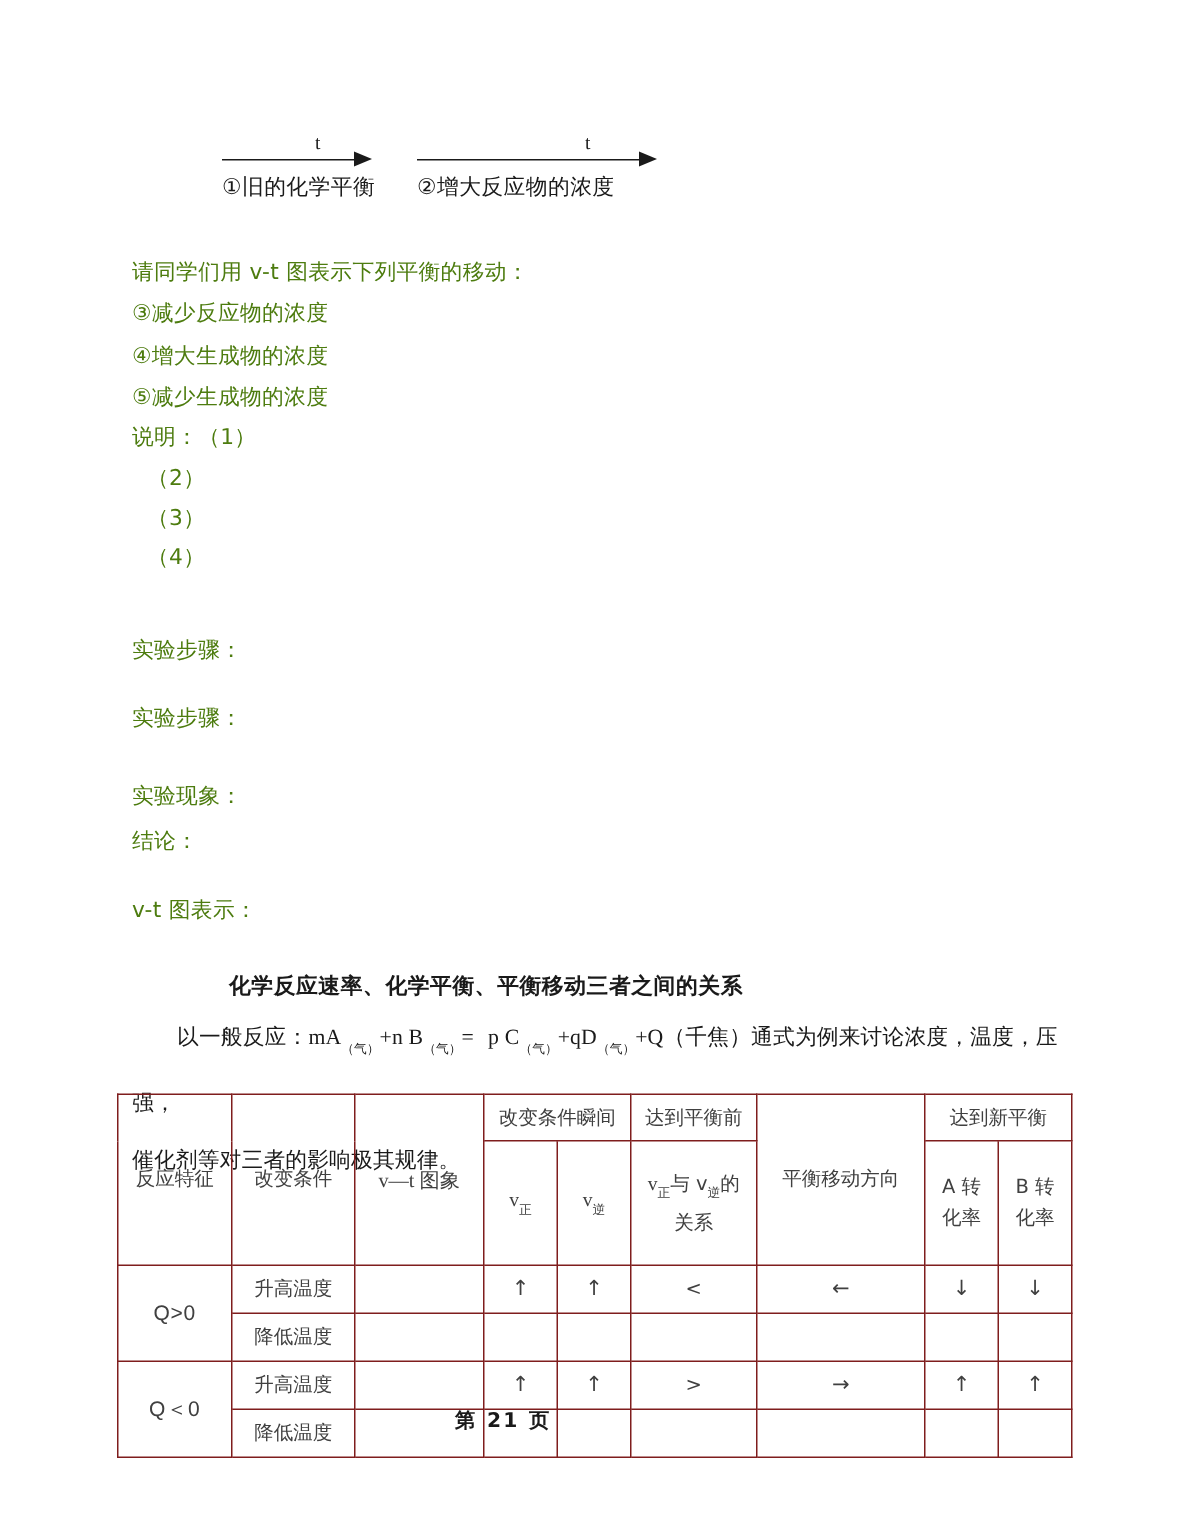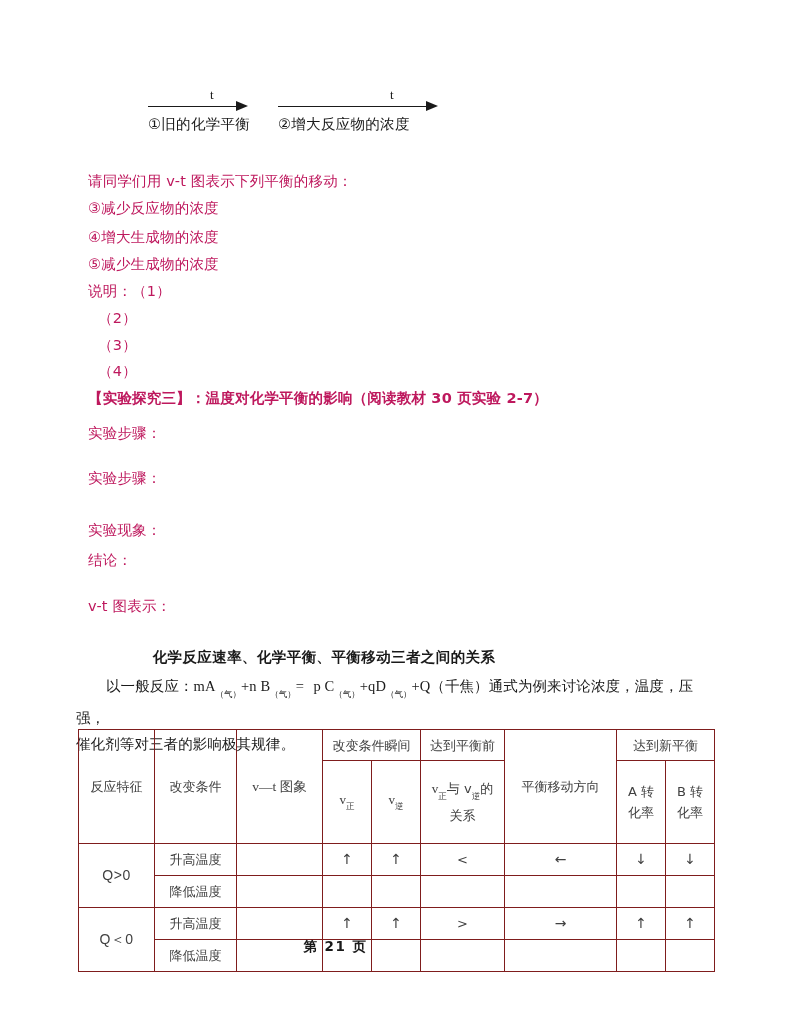--- a/index.html
+++ b/index.html
@@ -73,45 +73,45 @@
   }
 
   
   .tline {
     position: absolute;
     left: 88px;
     font-size: 14.5px;
     font-family: "DejaVu Sans", "Liberation Sans", sans-serif;
     white-space: nowrap;
     letter-spacing: 0.2px;
-    color: #be185d;
+    color: #4d7c0f;
   }
   .tline.indent1 { left: 98px; }
   .tline.bold { font-weight: bold; }
 
   
   .section-title {
     position: absolute;
     left: 0;
     width: 648px;
     text-align: center;
     font-size: 14.5px;
     font-family: "DejaVu Sans", "Liberation Sans", sans-serif;
     font-weight: bold;
     letter-spacing: 0.4px;
   }
 
   
   .formula-para {
     position: absolute;
-    left: 76px;
+    left: 88px;
     width: 628px;
     font-size: 14.5px;
     font-family: "DejaVu Sans", "Liberation Sans", sans-serif;
-    line-height: 26px;
+    line-height: 38px;
     letter-spacing: 0.1px;
   }
   .formula-para .ind { display: inline-block; width: 30px; }
   .sr { font-family: "Liberation Serif", serif; }
   .sub {
     font-size: 8.5px;
     vertical-align: sub;
     position: relative;
     top: 2px;
     letter-spacing: 0;
@@ -204,21 +204,20 @@
 
   <div class="tline" style="top:199px">③减少反应物的浓度</div>
   <div class="tline" style="top:228px">④增大生成物的浓度</div>
   <div class="tline" style="top:255px">⑤减少生成物的浓度</div>
 
   <div class="tline" style="top:282px">说明：（1）</div>
   <div class="tline indent1" style="top:309px">（2）</div>
   <div class="tline indent1" style="top:336px">（3）</div>
   <div class="tline indent1" style="top:362px">（4）</div>
 
-  <div class="tline bold" style="top:389px">【实验探究三】：温度对化学平衡的影响（阅读教材 30 页实验 2-7）</div>
 
   <div class="tline" style="top:424px">实验步骤：</div>
   <div class="tline" style="top:469px">实验步骤：</div>
   <div class="tline" style="top:521px">实验现象：</div>
   <div class="tline" style="top:551px">结论：</div>
   <div class="tline" style="top:597px">v-t 图表示：</div>
 
   <div class="section-title" style="top:648px">化学反应速率、化学平衡、平衡移动三者之间的关系</div>
 
   <div class="formula-para" style="top:673px">

